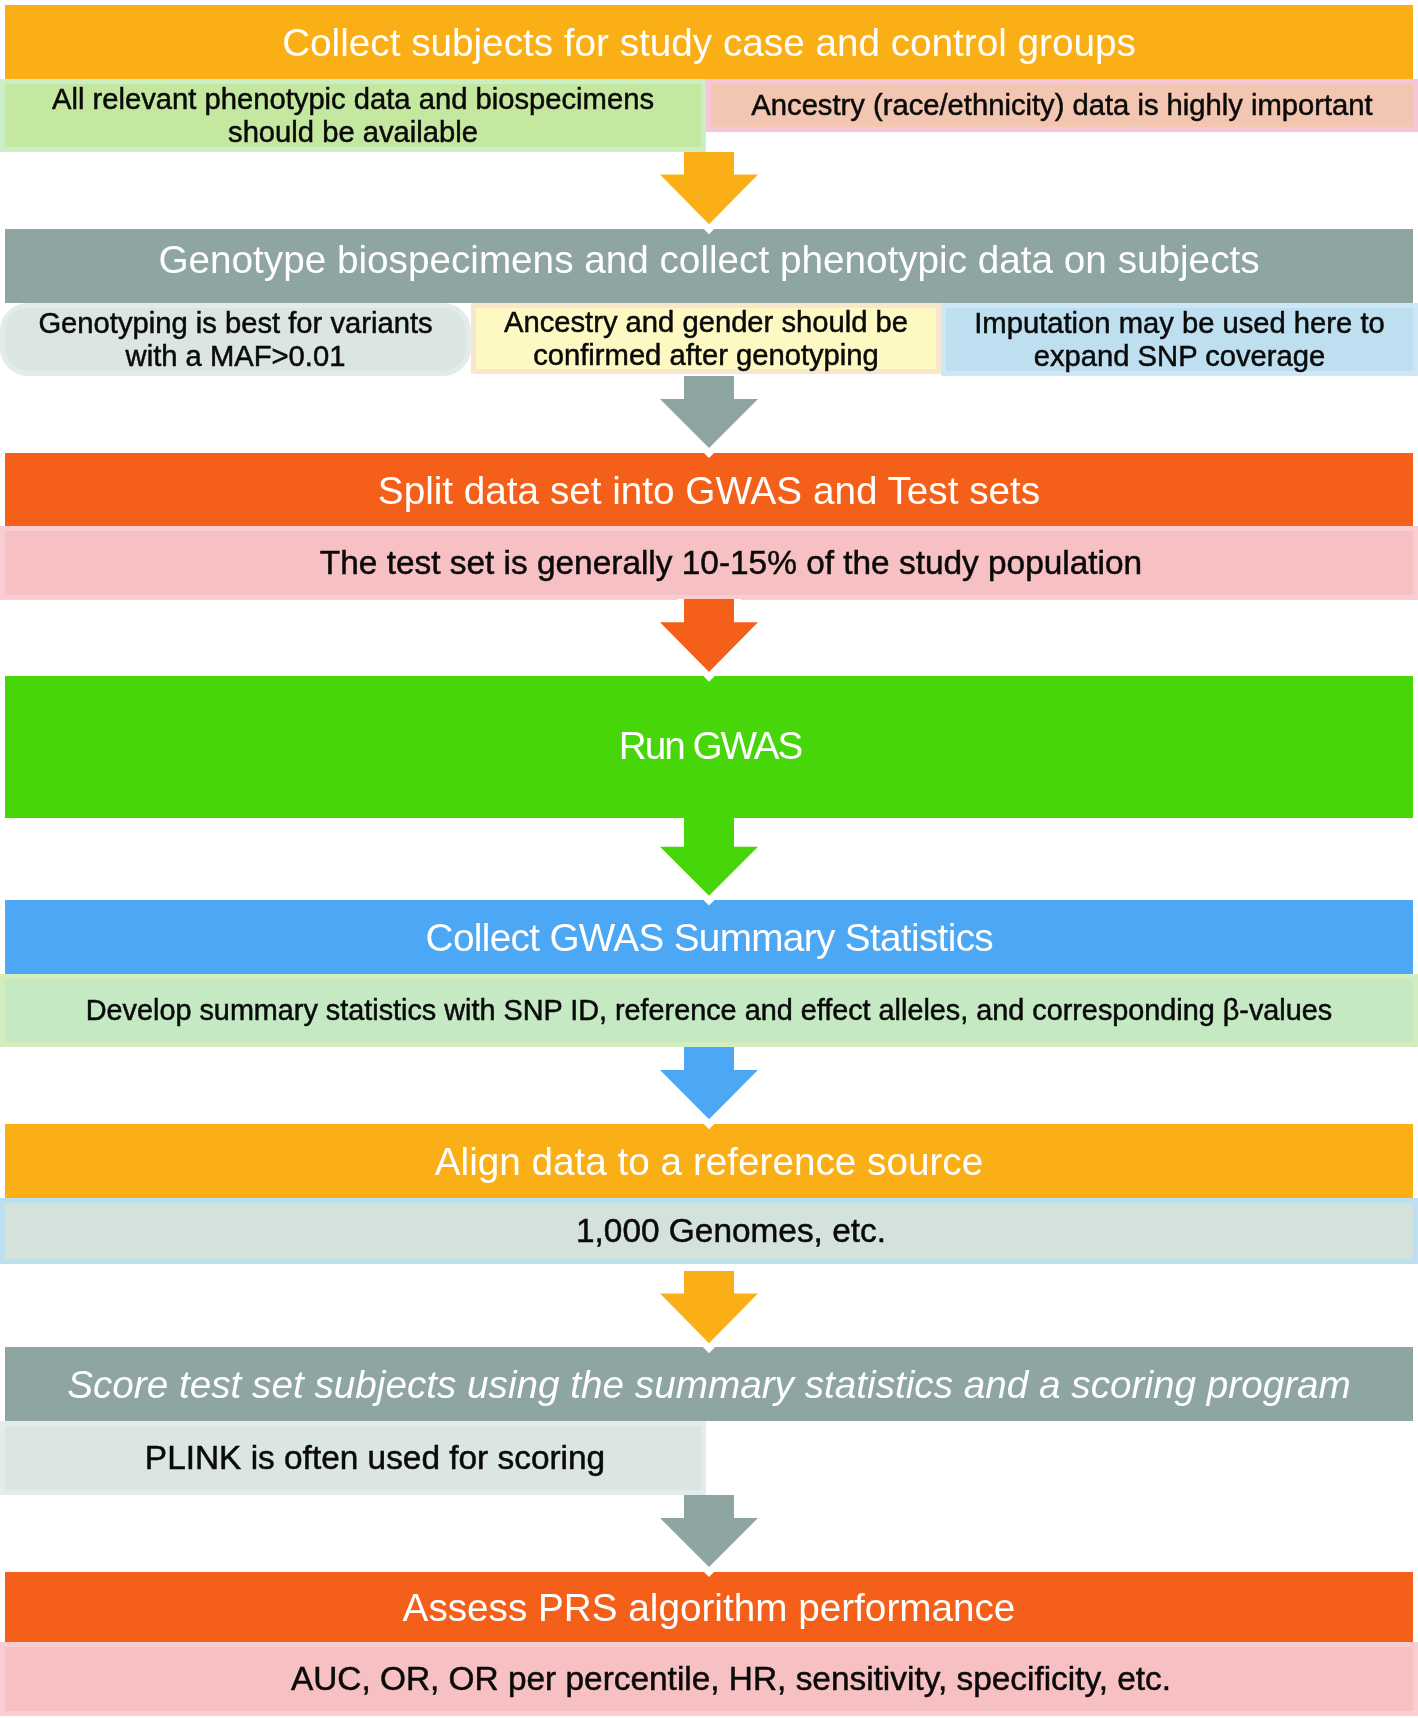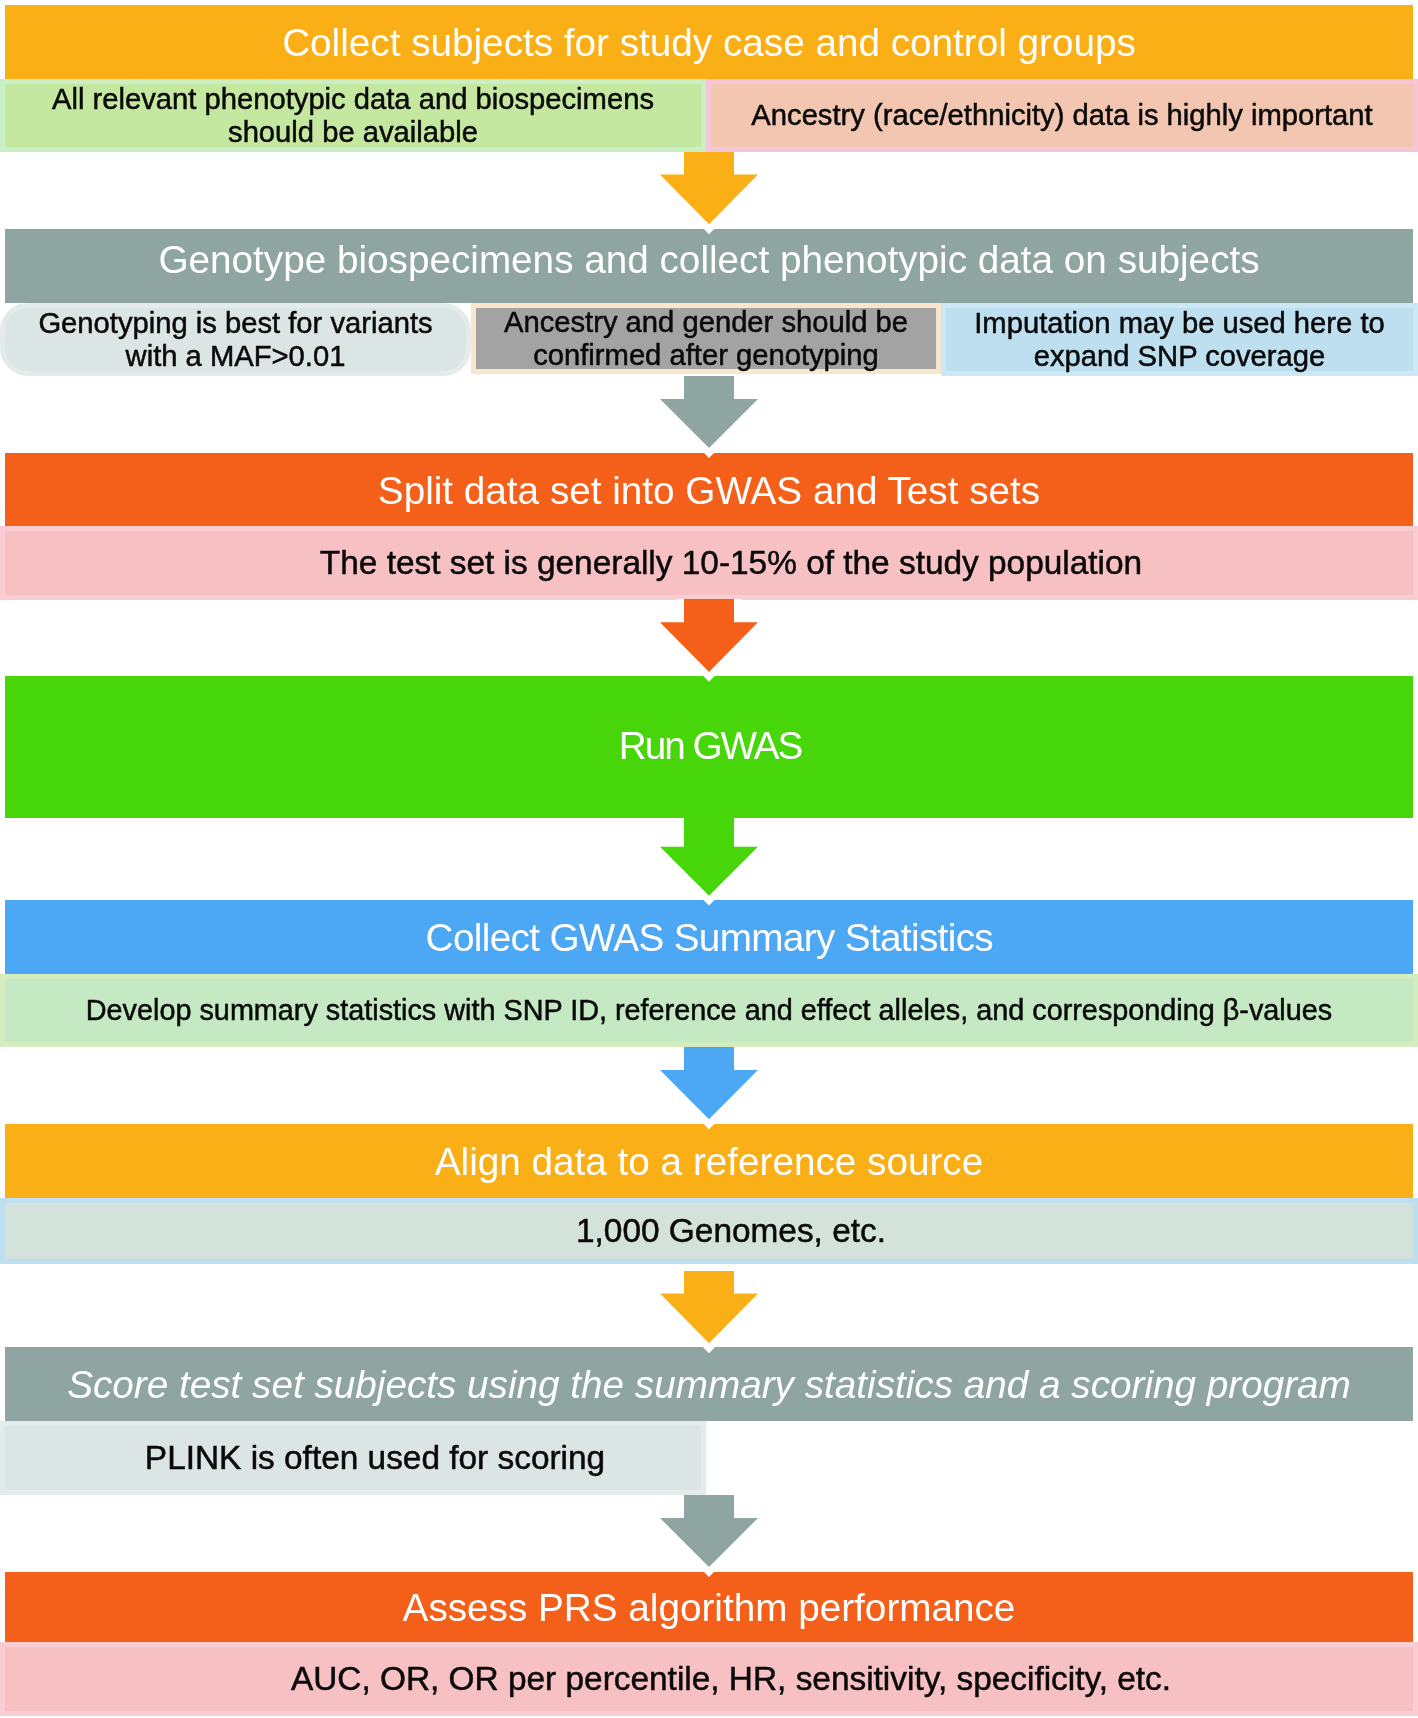--- a/index.html
+++ b/index.html
@@ -15,25 +15,25 @@
   .note-lg{font-size:33.4px;line-height:36px;padding-left:44px;}
   .arrow{position:absolute;z-index:5;}
 </style>
 </head>
 <body>
 
 <div id="stage">
 
   <div class="band hdr" style="left:5px;top:5px;width:1408px;height:74px;background:#FBAF17;">Collect subjects for study case and control groups</div>
   <div class="band note" style="left:0px;top:79px;width:706px;height:73px;background:#C5E8A0;border-color:#CBEFC4;padding:0 40px;">All relevant phenotypic data and biospecimens should be available</div>
-  <div class="band note" style="left:706px;top:79px;width:712px;height:73px;background:#F2C6B0;border-color:#F5C6D6;padding:0 12px;">Ancestry (race/ethnicity) data is highly important</div>
+  <div class="band note" style="left:706px;top:79px;width:712px;height:53px;background:#F2C6B0;border-color:#F5C6D6;padding:0 12px;">Ancestry (race/ethnicity) data is highly important</div>
 
   <div class="band hdr" style="left:5px;top:229px;width:1408px;height:74px;background:#8FA5A2;padding-top:0;padding-bottom:11px;">Genotype biospecimens and collect phenotypic data on subjects</div>
   <div class="band note" style="left:0px;top:303px;width:471px;height:73px;background:#DBE5E3;border-color:#E3ECEA;padding:0 28px;border-radius:28px;">Genotyping is best for variants with a MAF&gt;0.01</div>
-  <div class="band note" style="left:471px;top:303px;width:470px;height:71px;background:#a3a3a3;border-color:#F9E7CD;padding:0 20px;">Ancestry and gender should be confirmed after genotyping</div>
+  <div class="band note" style="left:471px;top:303px;width:470px;height:71px;background:#fef9c3;border-color:#F9E7CD;padding:0 20px;">Ancestry and gender should be confirmed after genotyping</div>
   <div class="band note" style="left:941px;top:303px;width:477px;height:73px;background:#BEDFF0;border-color:#CDE7F5;padding:0 20px;">Imputation may be used here to expand SNP coverage</div>
 
   <div class="band hdr" style="left:5px;top:453px;width:1408px;height:73px;background:#F4601A;">Split data set into GWAS and Test sets</div>
   <div class="band note note-lg" style="left:0px;top:526px;width:1418px;height:74px;background:#F7C0C2;border-color:#F9CDD2;">The test set is generally 10-15% of the study population</div>
 
   <div class="band hdr" style="left:5px;top:676px;width:1408px;height:142px;background:#46D609;letter-spacing:-2px;text-indent:2px;padding-top:0;padding-bottom:2.4px;">Run GWAS</div>
 
   <div class="band hdr" style="left:5px;top:900px;width:1408px;height:74px;background:#4CA8F4;letter-spacing:-0.65px;text-indent:0.65px;">Collect GWAS Summary Statistics</div>
   <div class="band note" style="left:0px;top:974px;width:1418px;height:73px;background:#C4E9C3;border-color:#D4EDBF;font-size:28.8px;">Develop summary statistics with SNP ID, reference and effect alleles, and corresponding β-values</div>
 

